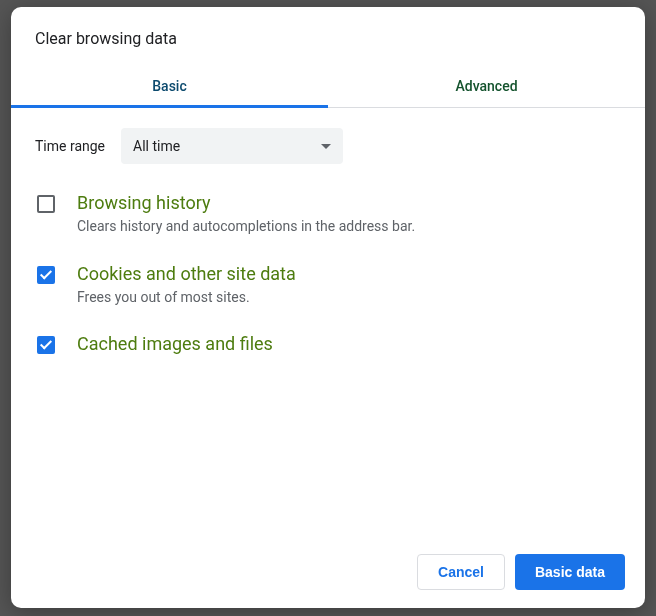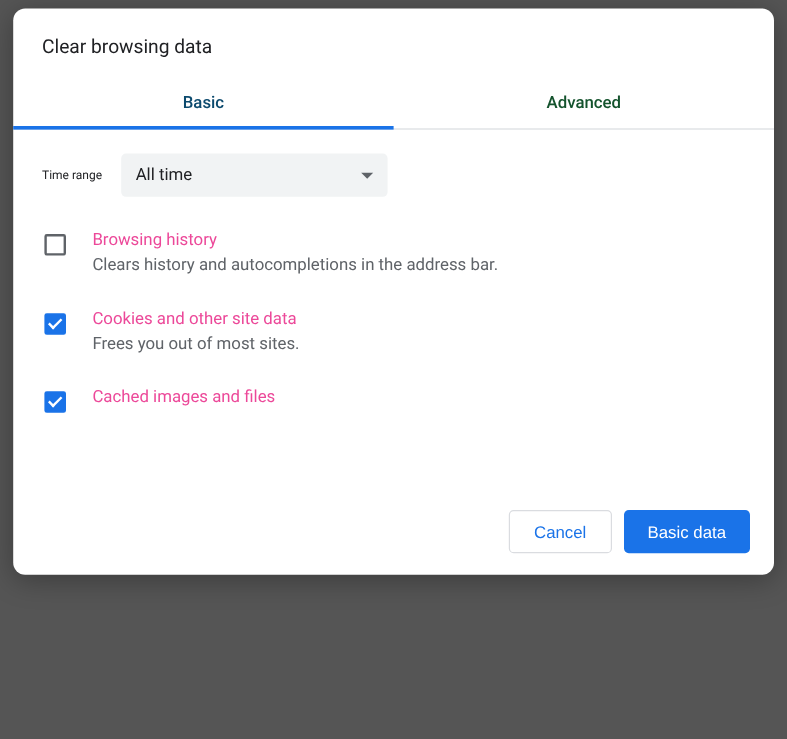--- a/index.html
+++ b/index.html
@@ -9,21 +9,21 @@
       width: 656px;
       height: 616px;
       overflow: hidden;
       position: relative;
     }
     .dialog {
       position: absolute;
       left: 11px;
       top: 7px;
       width: 634px;
-      height: 472px;
+      height: 601px;
       background: #fff;
       border-radius: 10px;
       box-shadow: 0 4px 24px rgba(0,0,0,0.3);
       display: flex;
       flex-direction: column;
     }
     .dialog-title {
       font-size: 16px;
       color: #202124;
       padding: 22px 24px 18px 24px;
@@ -58,21 +58,21 @@
       flex: 1;
     }
     .time-row {
       display: flex;
       align-items: center;
       gap: 16px;
       margin-bottom: 28px;
       padding-left: 2px;
     }
     .time-label {
-      font-size: 10px;
+      font-size: 14px;
       color: #202124;
     }
     .select {
       background: #f1f3f4;
       border-radius: 4px;
       height: 36px;
       width: 222px;
       display: flex;
       align-items: center;
       justify-content: space-between;
@@ -116,41 +116,41 @@
       left: 4px;
       top: 0px;
       width: 4px;
       height: 9px;
       border: solid #fff;
       border-width: 0 2px 2px 0;
       transform: rotate(45deg);
     }
     .option-text { flex: 1; }
     .option-title {
-      font-size: 14px;
-      color: #ec4899;
+      font-size: 18px;
+      color: #4d7c0f;
       margin-bottom: 4px;
     }
     .option-desc {
       font-size: 14px;
       color: #5f6368;
       line-height: 1.4;
     }
     .footer {
       display: flex;
       justify-content: flex-end;
       gap: 10px;
       padding: 16px 20px 18px 20px;
     }
     .btn {
       height: 36px;
       padding: 0 20px;
       border-radius: 4px;
       font-size: 14px;
-      font-weight: 400;
+      font-weight: 700;
       cursor: pointer;
       display: flex;
       align-items: center;
       border: none;
     }
     .btn-secondary {
       background: #fff;
       color: #1a73e8;
       border: 1px solid #dadce0;
     }

